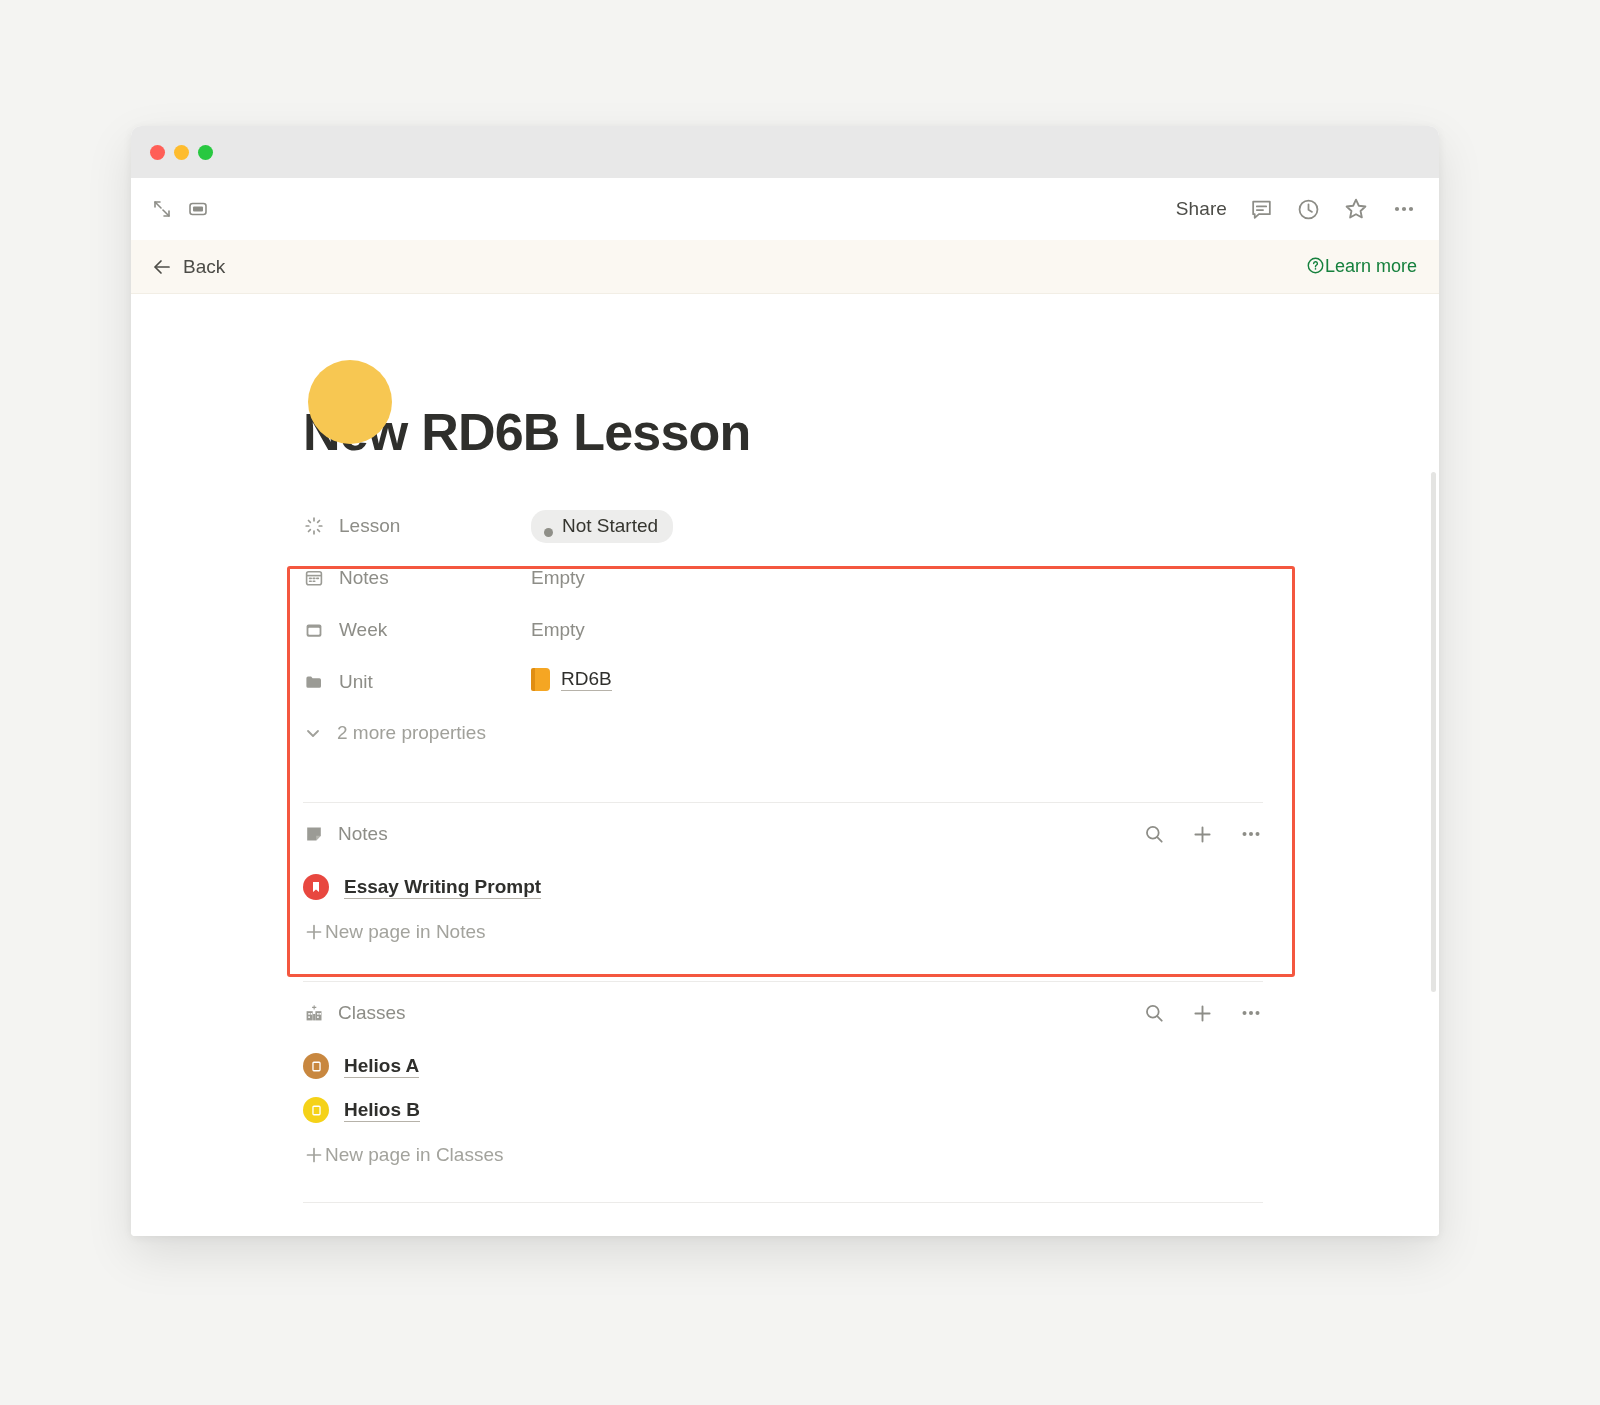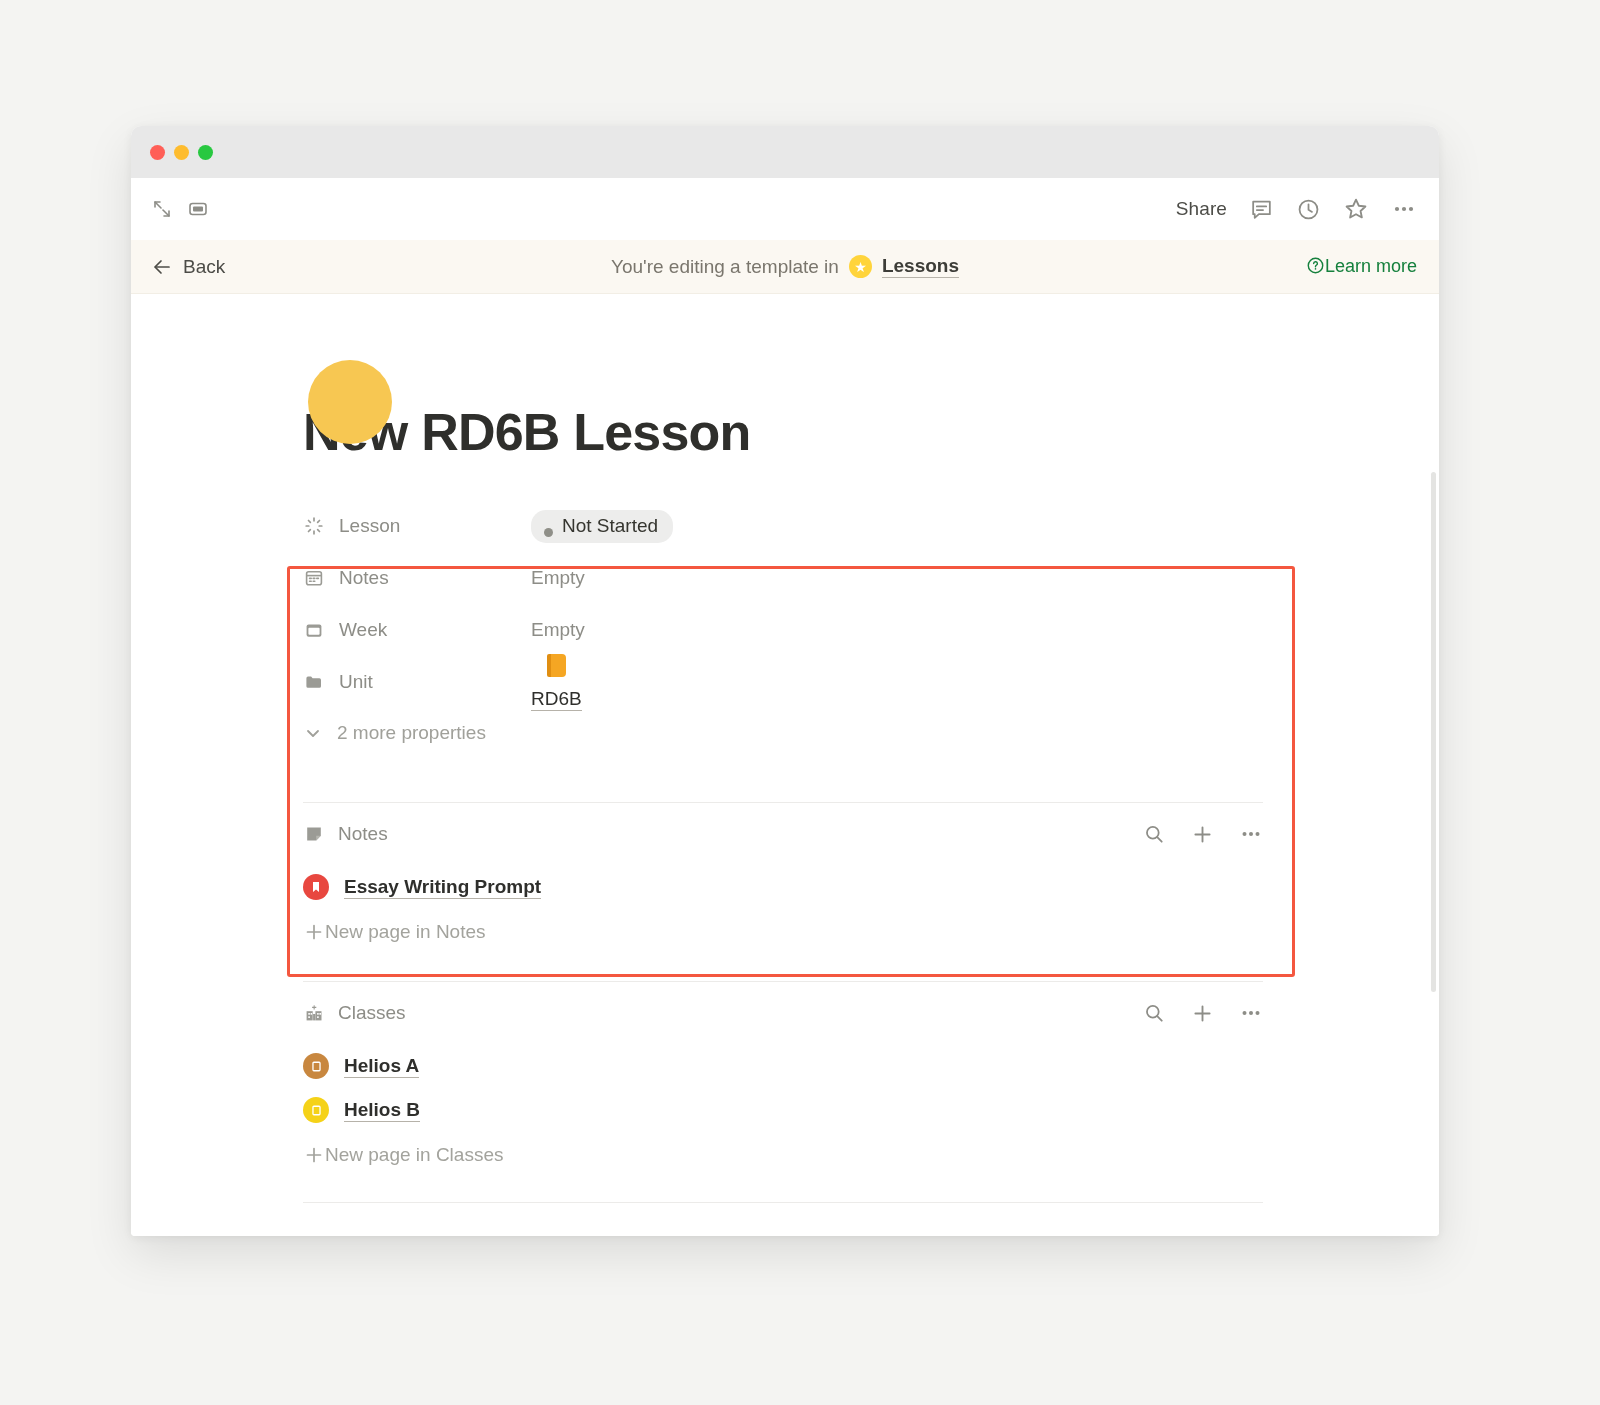--- a/index.html
+++ b/index.html
@@ -132,21 +132,21 @@
   .prop-value { font-size: 19px; color: #8d8d87; }
   .pill {
     display: inline-flex; align-items: flex-end; gap: 9px;
     background: #ededec; border-radius: 15px;
     padding: 5px 15px 6px 13px;
     font-size: 19px; color: #35352f;
   }
   .pill-dot { width: 9px; height: 9px; border-radius: 50%; background: #8f8f88; }
   .rel-chip {
     display: inline-flex; align-items: center; gap: 11px;
-    font-size: 19px; color: #2f2f2c; flex-direction: column;
+    font-size: 19px; color: #2f2f2c;
   }
   .book-emoji {
     width: 19px; height: 23px; border-radius: 2px 4px 4px 2px;
     background: #f5a623;
     border-left: 4px solid #e08e12;
     display: inline-block;
   }
   .rel-name { border-bottom: 1.5px solid #b6b2a9; }
 
   .more-props {
@@ -274,25 +274,20 @@
     </div>
   </div>
 
   <div class="banner">
     <div class="banner-back">
       <svg width="22" height="22" viewBox="0 0 22 22" fill="none" stroke="currentColor" stroke-width="1.7" stroke-linecap="round" stroke-linejoin="round">
         <path d="M18 11H4.5"></path>
           <path d="M10 5L4 11l6 6"></path>
       </svg>
       <span>Back</span>
-    </div>
-    <div class="banner-center">
-      <span>You're editing a template in</span>
-      <span class="star-badge ctx">★</span>
-      <span class="ctx-name ctx">Lessons</span>
     </div>
     <div class="banner-right">
       <svg width="19" height="19" viewBox="0 0 20 20" fill="none" stroke="currentColor" stroke-width="1.5">
         <circle cx="10" cy="10" r="7.6"></circle>
         <path d="M8.1 8a1.95 1.95 0 1 1 2.6 1.85c-.5.2-.7.6-.7 1.1v.35" stroke-linecap="round"></path>
         <circle cx="10" cy="13.6" r=".85" fill="currentColor" stroke="none"></circle>
       </svg>
       <span>Learn more</span>
     </div>
   </div>

